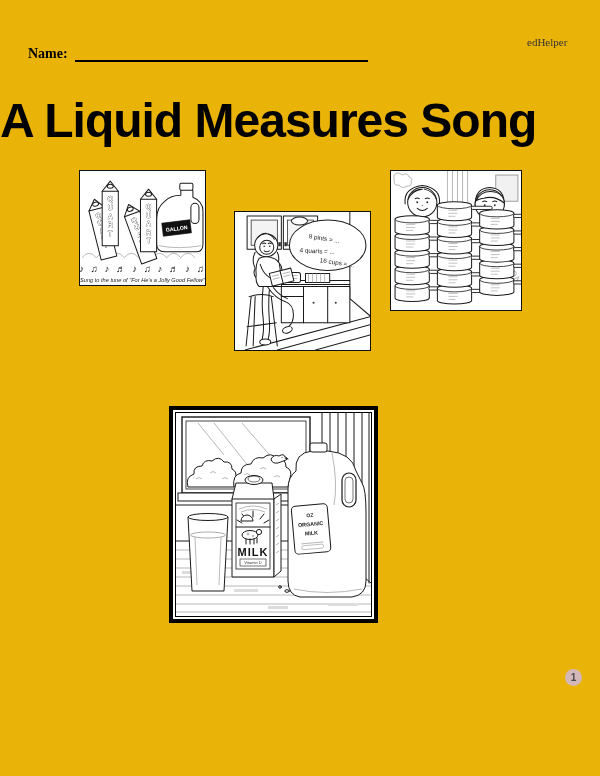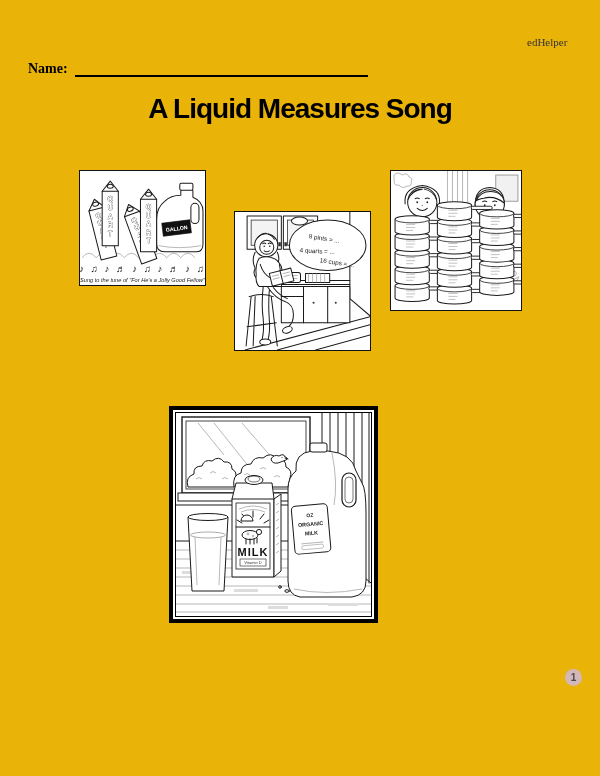--- a/index.html
+++ b/index.html
@@ -1,24 +1,24 @@
 <!DOCTYPE html>
 <html><head>
 <meta charset="utf-8">
 <style>
   html,body{margin:0;padding:0;background:#fff;}
   .page{position:relative;width:600px;height:776px;background:#eab308;overflow:hidden;
         font-family:"Liberation Sans",sans-serif;color:#1a1a1a;}
   .brand{position:absolute;left:527px;top:36px;font-family:"Liberation Serif",serif;
          font-size:11px;color:#333;}
-  .name-row{position:absolute;left:28px;top:60px;display:flex;align-items:flex-end;gap:7px;}
+  .name-row{position:absolute;left:28px;top:45px;display:flex;align-items:flex-end;gap:7px;}
   .name-label{font-family:"Liberation Serif",serif;font-weight:bold;font-size:14px;color:#000;}
   .name-line{width:293px;height:15px;border-bottom:2px solid #000;}
-  .title{position:absolute;left:0;top:93px;width:600px;text-align:center;
-         font-size:28px;font-weight:700;letter-spacing:-1px;color:#000;}
+  .title{position:absolute;left:0;top:93px;width:600px;text-align:left;
+         font-size:48px;font-weight:700;letter-spacing:-1px;color:#000;}
   .panel{position:absolute;border:1.5px solid #111;background:#fff;box-sizing:border-box;}
   .panel svg{display:block;width:100%;height:100%;}
   .panel-cartons{left:79px;top:170px;width:127px;height:116px;}
   .panel-kitchen{left:234px;top:211px;width:137px;height:140px;}
   .panel-cups{left:390px;top:170px;width:132px;height:141px;}
   .poster{position:absolute;left:169px;top:406px;width:209px;height:217px;
           border:4px solid #000;padding:2px;box-sizing:border-box;background:#fff;}
   .poster-inner{width:100%;height:100%;border:1px solid #000;box-sizing:border-box;overflow:hidden;}
   .poster-inner svg{display:block;width:100%;height:100%;}
   .song{position:absolute;left:35px;top:630px;font-size:15.5px;line-height:24.5px;color:#3c3c3c;}

